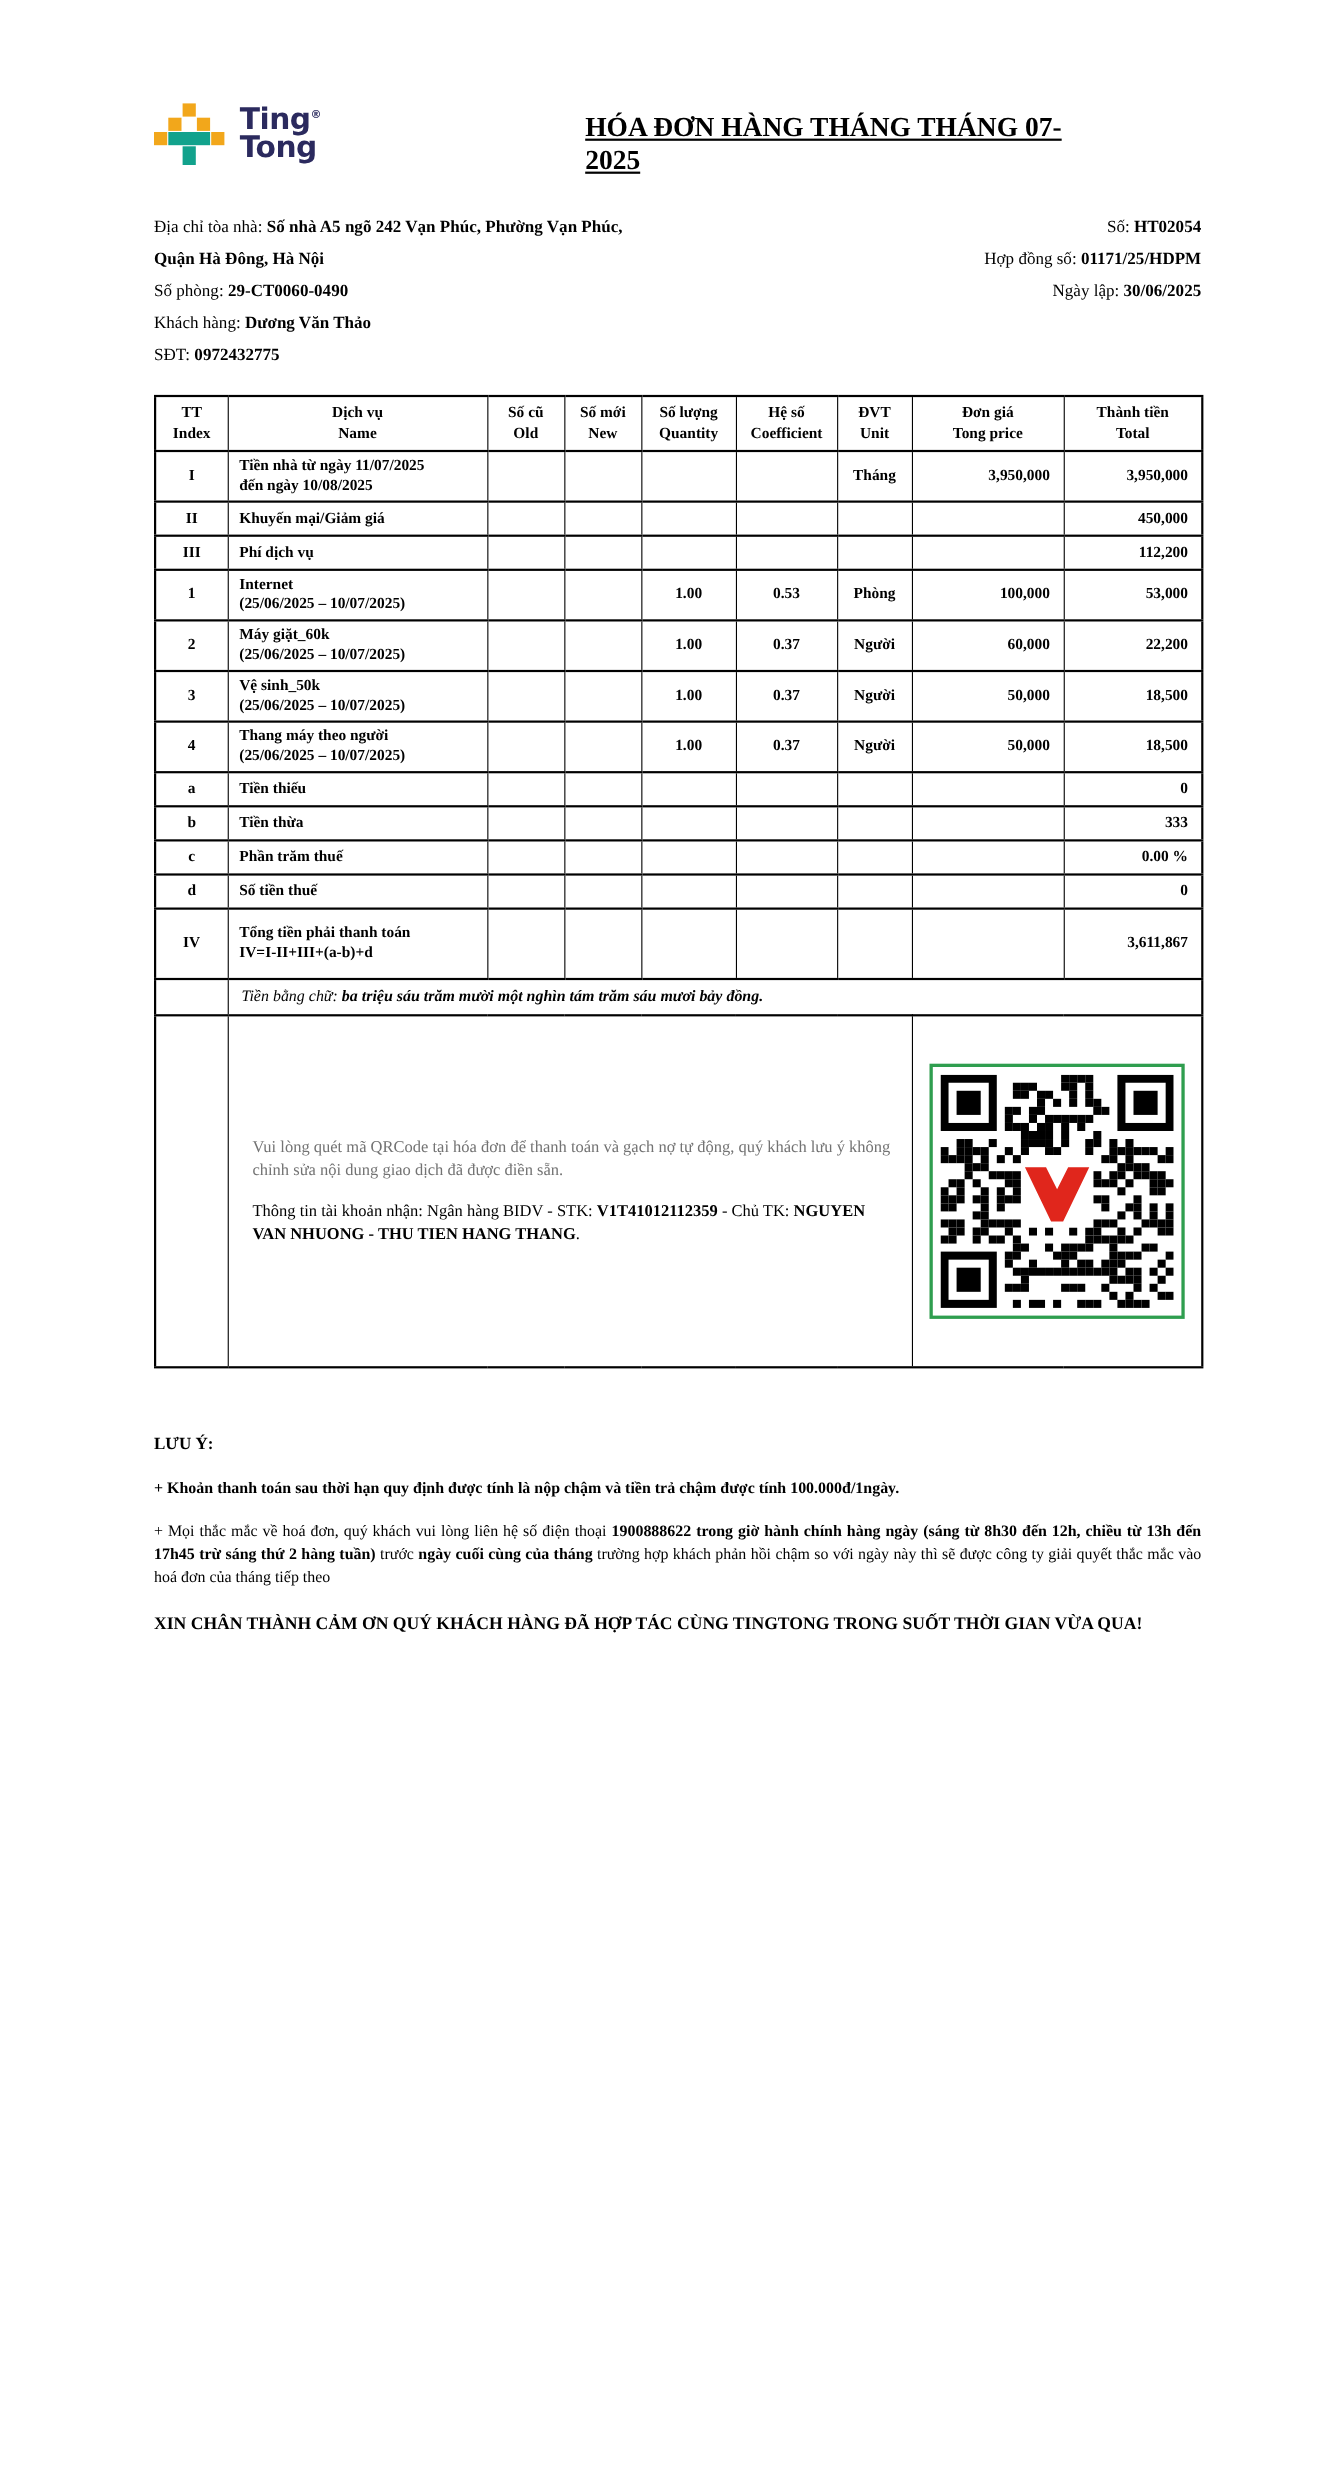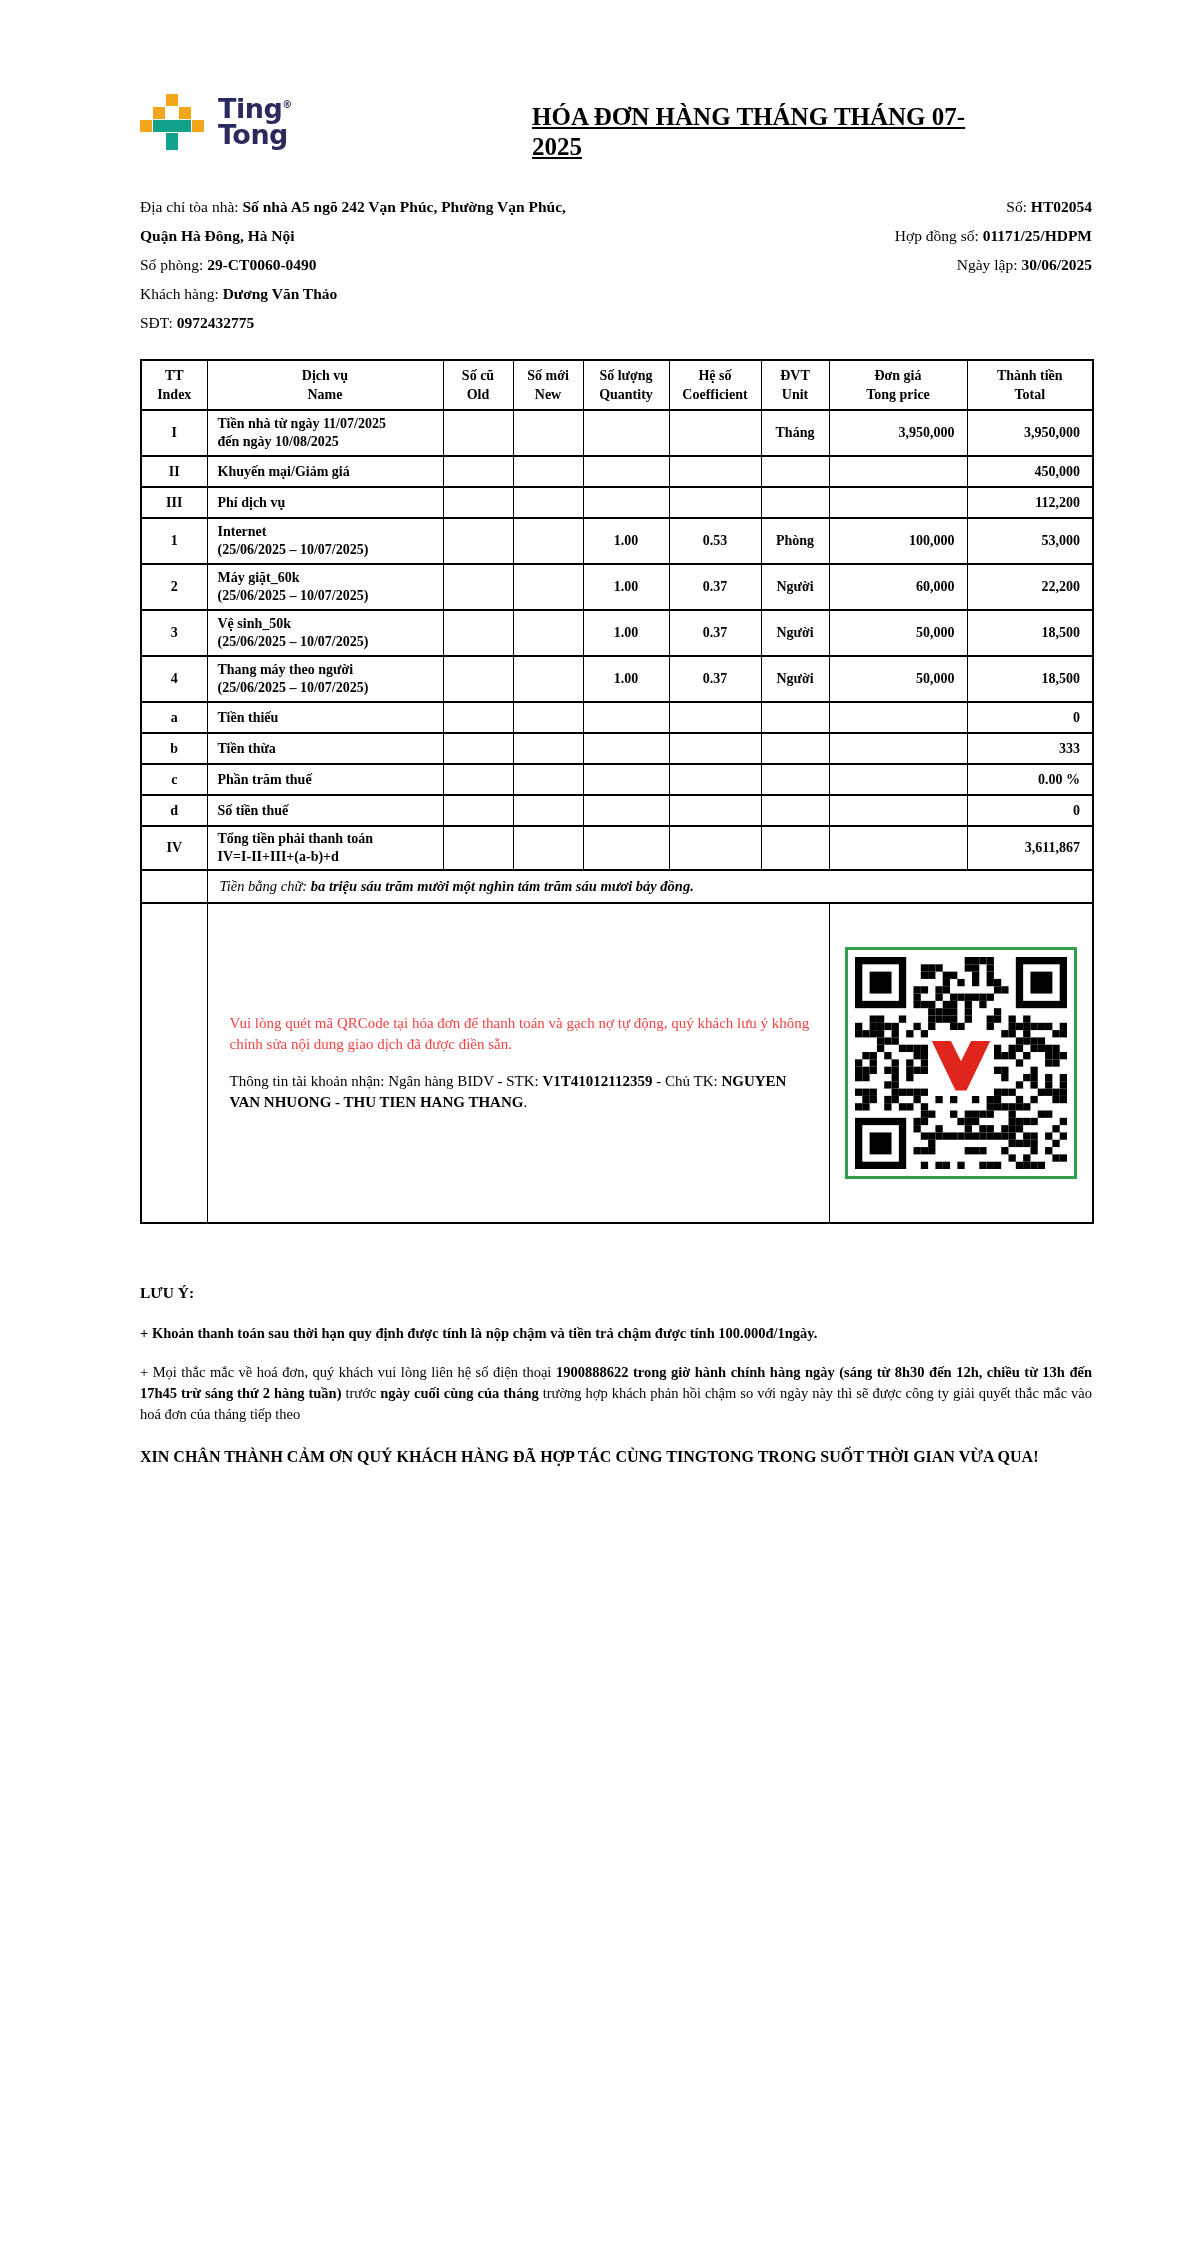--- a/index.html
+++ b/index.html
@@ -36,21 +36,21 @@
     border:2px solid #000; font-size:14px; }
   table.inv th, table.inv td { border:1px solid #000; border-top-width:2px; border-bottom-width:2px; vertical-align:middle; }
   table.inv th { font-weight:bold; text-align:center; padding:5px 2px; line-height:19px; height:50px; }
   td.c { text-align:center; font-weight:bold; }
   td.l { text-align:left; font-weight:bold; padding:3px 8px 3px 10px; line-height:18px; }
   td.r { text-align:right; font-weight:bold; padding:3px 12px 3px 2px; }
   tr.words-row td { border-top-width:2px; }
   .words { font-style:italic; font-weight:normal; padding:7px 8px 7px 12px; font-size:14.5px; }
   .words b { font-weight:bold; }
   .qr-text-cell { vertical-align:middle; padding:10px 18px 10px 22px; font-weight:normal; font-size:15px; line-height:21px; }
-  .notice-red { color:#ef4444; }
+  .notice-red { color:#737373; }
   .account { margin-top:16px; }
   .qr-cell { text-align:center; vertical-align:middle; }
   .qr-frame { display:inline-block; border:3px solid #2F9E4F; background:#fff; padding:7px; line-height:0; }
 
   
   .notes { margin-top:58px; font-size:14.5px; line-height:21px; }
   .notes .luu-y { font-weight:bold; font-size:15.5px; }
   .notes .p1 { margin-top:20px; font-weight:bold; }
   .notes .p2 { margin-top:18px; text-align:justify; }
   .notes .p3 { margin-top:20px; font-weight:bold; font-size:16px; line-height:23px; }
@@ -279,21 +279,21 @@
           <td class="c">d</td>
           <td class="l">Số tiền thuế</td>
           <td class="c"></td>
           <td class="c"></td>
           <td class="c"></td>
           <td class="c"></td>
           <td class="c"></td>
           <td class="r"></td>
           <td class="r">0</td>
         </tr>
-        <tr style="height: 44px;">
+        <tr style="height: 64px;">
           <td class="c">IV</td>
           <td class="l">
             <div>Tổng tiền phải thanh toán</div>
             <div>IV=I-II+III+(a-b)+d</div>
           </td>
           <td class="c"></td>
           <td class="c"></td>
           <td class="c"></td>
           <td class="c"></td>
           <td class="c"></td>

